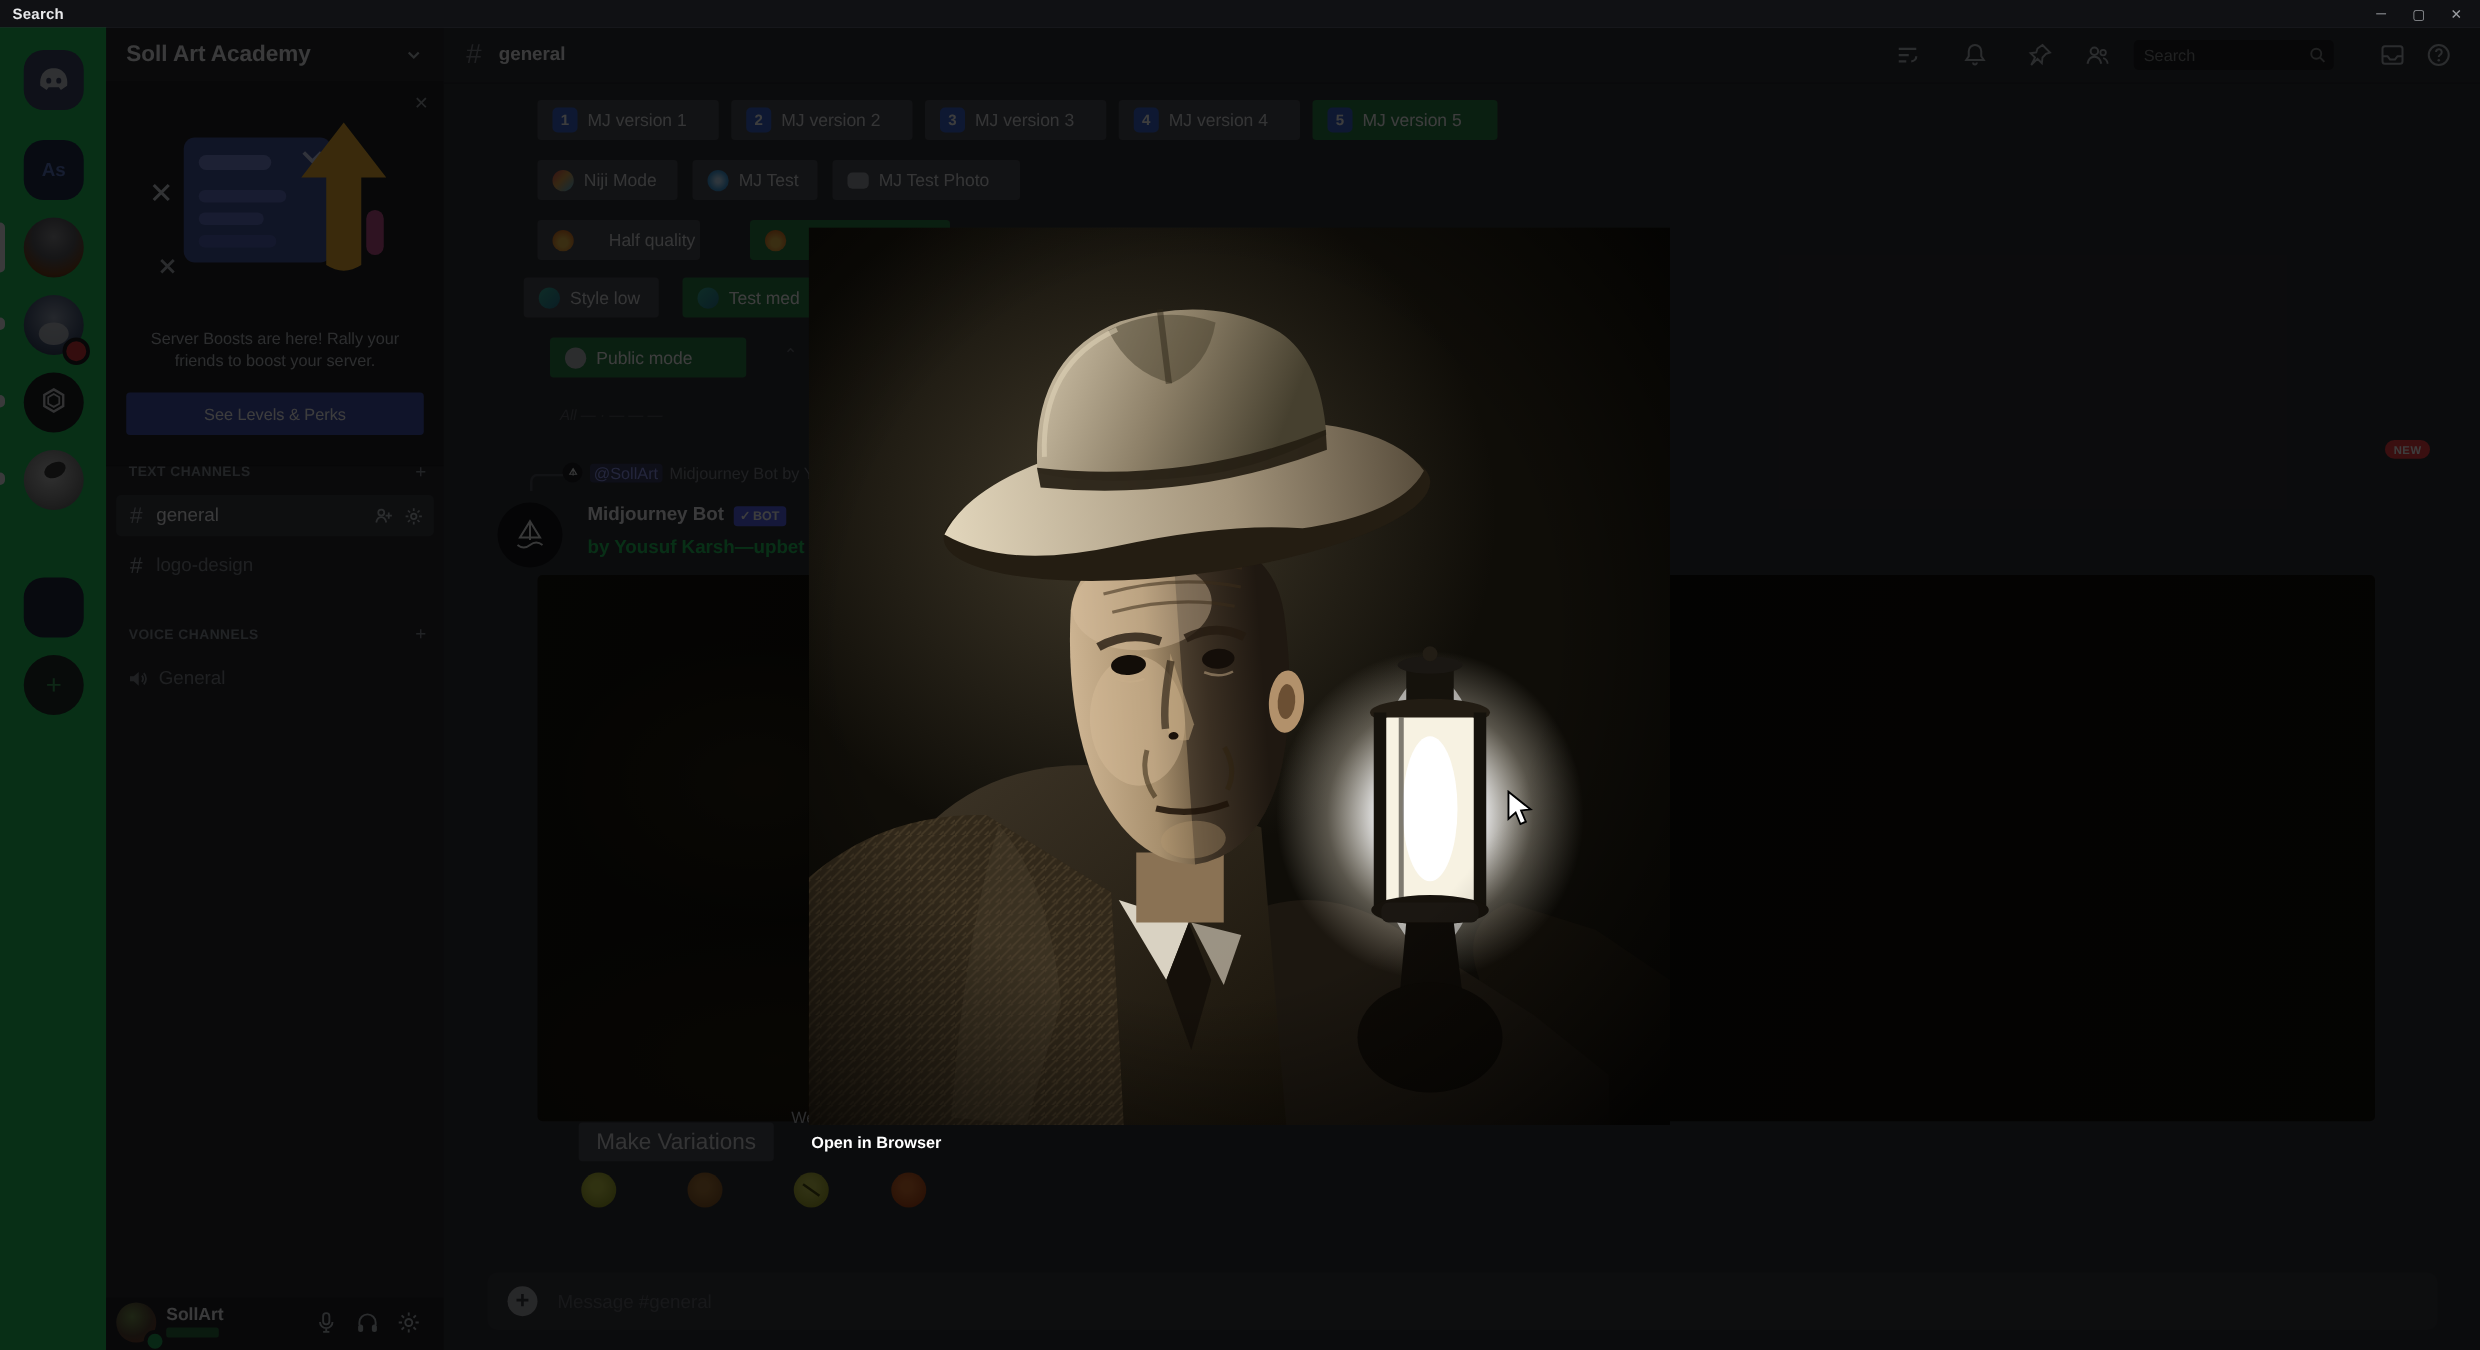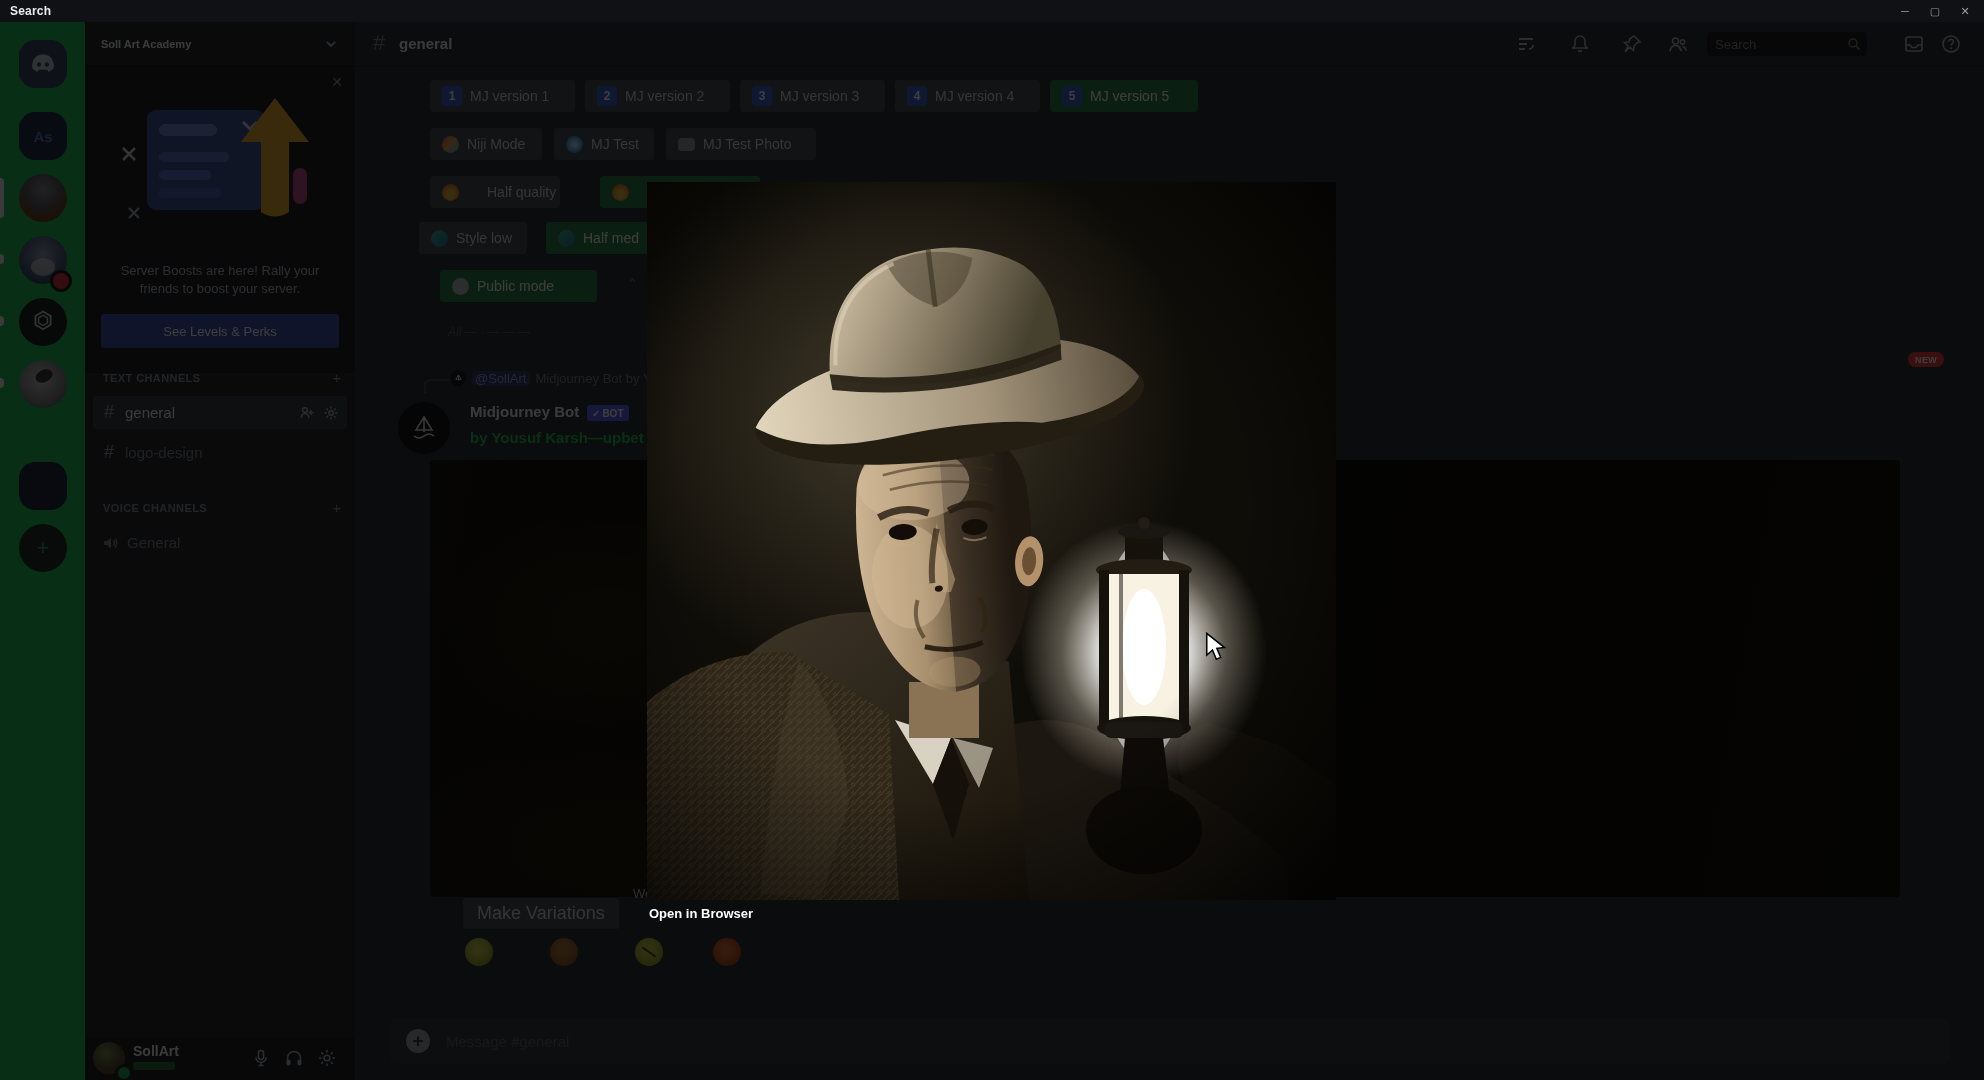--- a/index.html
+++ b/index.html
@@ -30,21 +30,21 @@
   .pill{position:absolute;left:0;width:4px;background:#f2f3f5;border-radius:0 4px 4px 0;}
   .pill-sel{top:156px;height:40px;}
   .pill-s1{top:232px;height:10px;}
   .pill-s2{top:294px;height:10px;}
   .pill-s3{top:356px;height:10px;}
   .badge-red{position:absolute;right:-2px;bottom:-2px;width:16px;height:16px;border-radius:50%;
         background:#da373c;border:3px solid #1e1f22;}
   
   .sidebar{position:absolute;top:22px;left:85px;width:270px;bottom:0;background:#2b2d31;}
   .sb-header{position:absolute;top:0;left:0;right:0;height:44px;border-bottom:1px solid #202124;
-        display:flex;align-items:center;padding:0 16px;box-sizing:border-box;color:#f2f3f5;font-weight:bold;font-size:11px;}
+        display:flex;align-items:center;padding:0 16px;box-sizing:border-box;color:#f2f3f5;font-weight:bold;font-size:18px;}
   .sb-header .chev{margin-left:auto;}
   .boost-card{position:absolute;top:44px;left:0;right:0;height:306px;background:#232428;border-bottom:1px solid #202124;}
   .boost-close{position:absolute;top:8px;right:12px;color:#9aa0a6;font-size:14px;}
   .boost-illu{position:absolute;left:30px;top:24px;}
   .boost-text{position:absolute;top:196px;left:12px;right:12px;text-align:center;color:#b8bcc2;font-size:13px;line-height:1.4;}
   .boost-btn{position:absolute;left:16px;right:16px;top:248px;height:34px;border-radius:3px;background:#4455b0;
         color:#fff;font-size:13px;display:flex;align-items:center;justify-content:center;}
   .sec-h{position:absolute;left:18px;color:#8b919a;font-size:11px;font-weight:bold;letter-spacing:.4px;}
   .sec-add{position:absolute;right:14px;color:#8b919a;font-size:15px;}
   .chan{position:absolute;left:8px;width:254px;height:33px;border-radius:4px;display:flex;align-items:center;
@@ -375,21 +375,21 @@
       <span class="dot d-fire"></span>
       <span></span>
     </div>
 
     <div class="btn" style="left:64px;top:200px;width:108px;">
       <span class="dot d-brush"></span>
       <span>Style low</span>
     </div>
     <div class="btn success" style="left:191px;top:200px;width:120px;">
       <span class="dot d-brush"></span>
-      <span>Half med</span>
+      <span>Test med</span>
     </div>
 
     <div class="btn success" style="left:85px;top:248px;width:157px;">
       <span class="dot d-person"></span>
       <span>Public mode</span>
     </div>
     <div style="position:absolute;left:272px;top:254px;color:#6a6e76;font-size:13px;">⌃</div>
 
     <div class="foot-note">All — · — — —</div>
 

